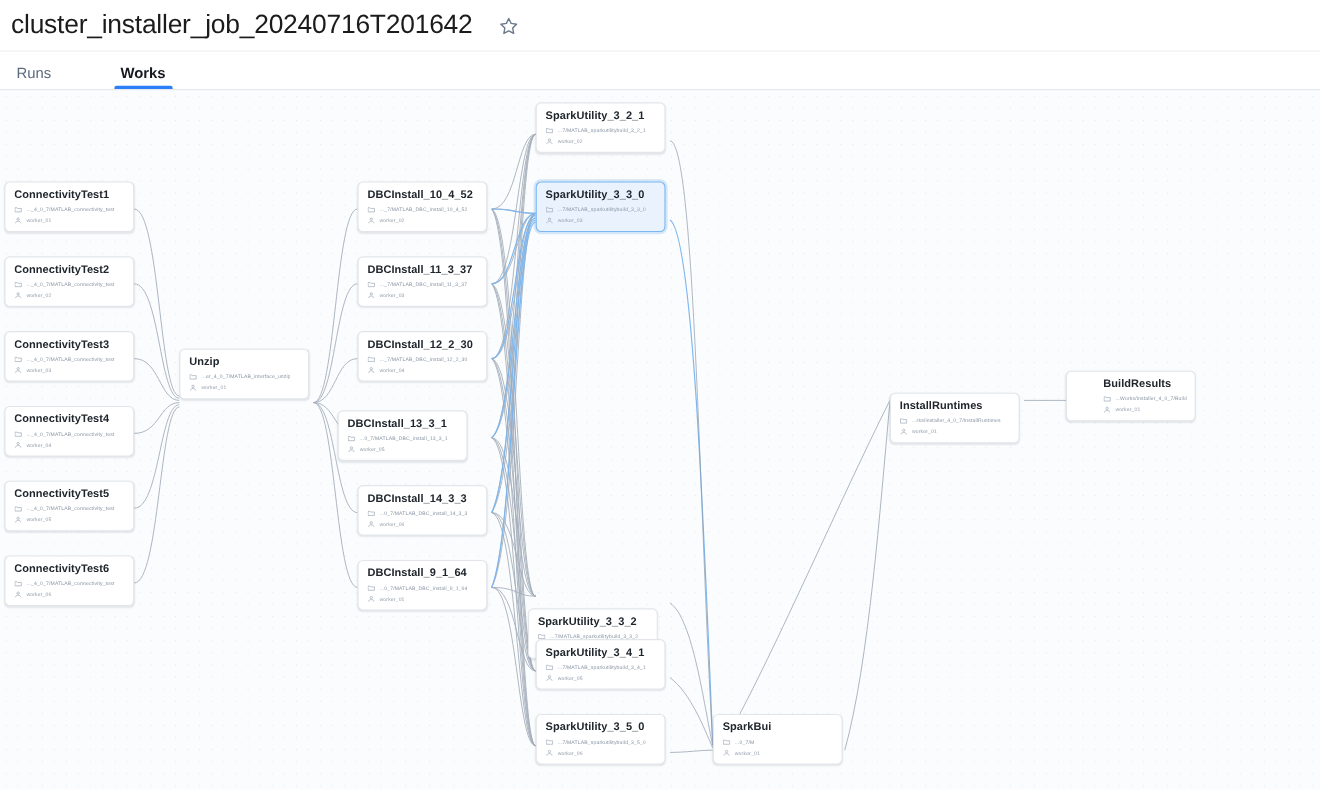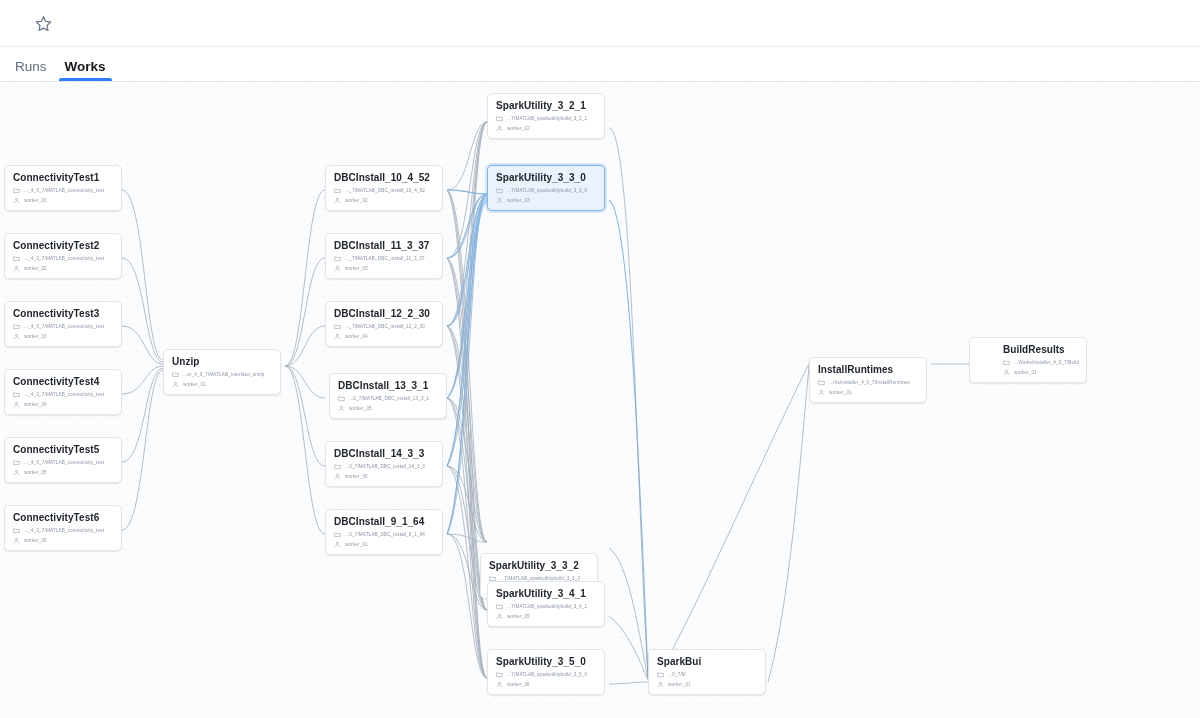--- a/index.html
+++ b/index.html
@@ -37,20 +37,21 @@
   
   .tabbar {
     height: 35px;
     background: #ffffff;
     display: flex;
     align-items: flex-end;
     padding-left: 6px;
     border-bottom: 1px solid #e3e7ec;
     position: relative;
     z-index: 3;
+    gap: 45px;
   }
   .tab {
     font-size: 13.5px;
     padding: 0 9px 7px 9px;
     color: #5a6b7d;
     cursor: pointer;
     position: relative;
     font-weight: 400;
     white-space: nowrap;
   }
@@ -123,20 +124,21 @@
     letter-spacing: 0.15px;
     white-space: nowrap;
     overflow: hidden;
   }
   .node-row .txt.worker { color: #8e9aa8; }
 </style>
 </head>
 <body>
 
 <div class="header">
+  <div class="page-title">cluster_installer_job_20240716T201642</div>
   <div class="star-btn">
     <svg width="19" height="19" viewBox="0 0 24 24" fill="none" stroke="#6b7a8c" stroke-width="1.6" stroke-linejoin="round">
       <polygon points="12,3.5 14.7,9.2 21,10.1 16.5,14.5 17.6,20.7 12,17.8 6.4,20.7 7.5,14.5 3,10.1 9.3,9.2"></polygon>
     </svg>
   </div>
 </div>
 
 <div class="tabbar">
   <div class="tab"><span>Runs</span></div>
   <div class="tab active"><span>Works</span></div>
@@ -313,21 +315,21 @@
           <span class="txt">..._4_0_7/MATLAB_connectivity_test</span>
         </div>
         <div class="node-row">
           <svg class="ico" viewBox="0 0 16 16" fill="none" stroke="#9aa6b4" stroke-width="1.4">
             <circle cx="8" cy="5" r="2.4"></circle>
             <path d="M2.6 13.6c0-2.8 2.4-4.3 5.4-4.3s5.4 1.5 5.4 4.3"></path>
           </svg>
           <span class="txt worker">worker_06</span>
         </div>
       </div>
-      <div class="node" style="left: 163px; top: 267px;">
+      <div class="node" style="left: 163px; top: 235px;">
         <div class="node-title">Unzip</div>
         <div class="node-row">
           <svg class="ico" viewBox="0 0 16 16" fill="none" stroke="#9aa6b4" stroke-width="1.4">
             <path d="M1.4 4.2h4.1l1.3 1.5h7.8v7.1H1.4z"></path>
           </svg>
           <span class="txt">...er_4_0_7/MATLAB_interface_unzip</span>
         </div>
         <div class="node-row">
           <svg class="ico" viewBox="0 0 16 16" fill="none" stroke="#9aa6b4" stroke-width="1.4">
             <circle cx="8" cy="5" r="2.4"></circle>
@@ -377,21 +379,21 @@
           <span class="txt">..._7/MATLAB_DBC_install_12_2_30</span>
         </div>
         <div class="node-row">
           <svg class="ico" viewBox="0 0 16 16" fill="none" stroke="#9aa6b4" stroke-width="1.4">
             <circle cx="8" cy="5" r="2.4"></circle>
             <path d="M2.6 13.6c0-2.8 2.4-4.3 5.4-4.3s5.4 1.5 5.4 4.3"></path>
           </svg>
           <span class="txt worker">worker_04</span>
         </div>
       </div>
-      <div class="node" style="left: 329px; top: 291px;">
+      <div class="node" style="left: 307px; top: 291px;">
         <div class="node-title">DBCInstall_13_3_1</div>
         <div class="node-row">
           <svg class="ico" viewBox="0 0 16 16" fill="none" stroke="#9aa6b4" stroke-width="1.4">
             <path d="M1.4 4.2h4.1l1.3 1.5h7.8v7.1H1.4z"></path>
           </svg>
           <span class="txt">...0_7/MATLAB_DBC_install_13_3_1</span>
         </div>
         <div class="node-row">
           <svg class="ico" viewBox="0 0 16 16" fill="none" stroke="#9aa6b4" stroke-width="1.4">
             <circle cx="8" cy="5" r="2.4"></circle>

